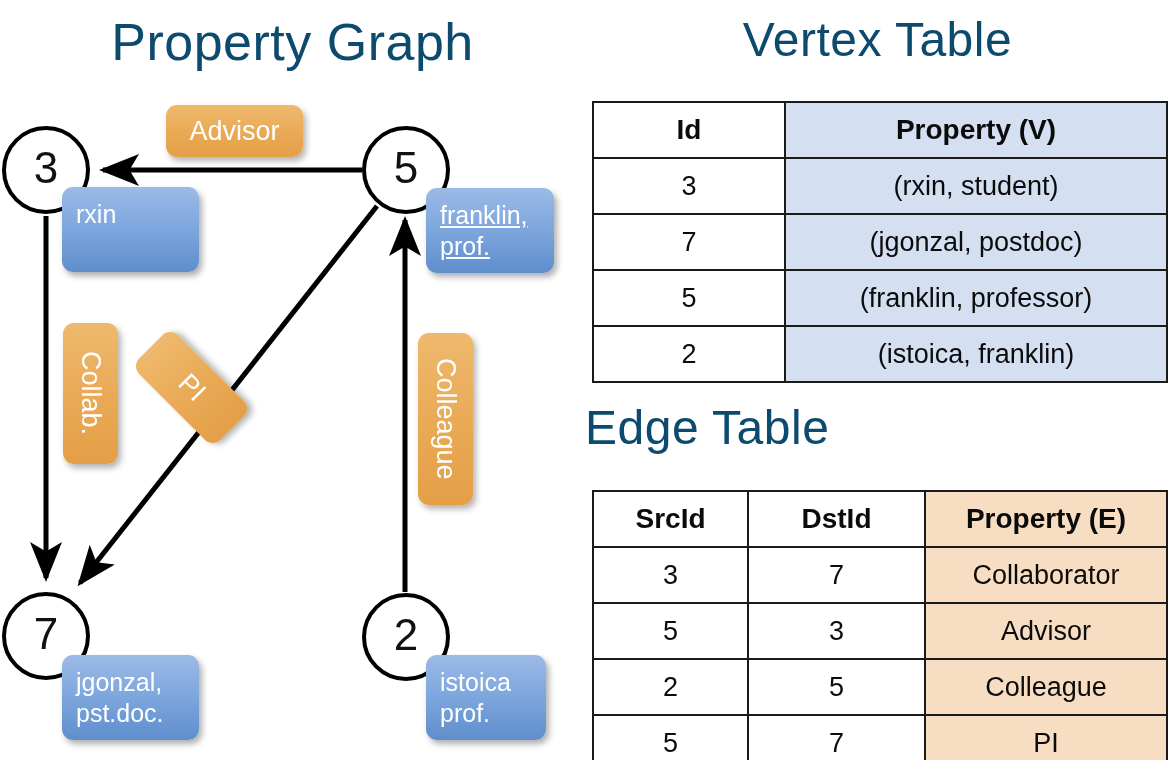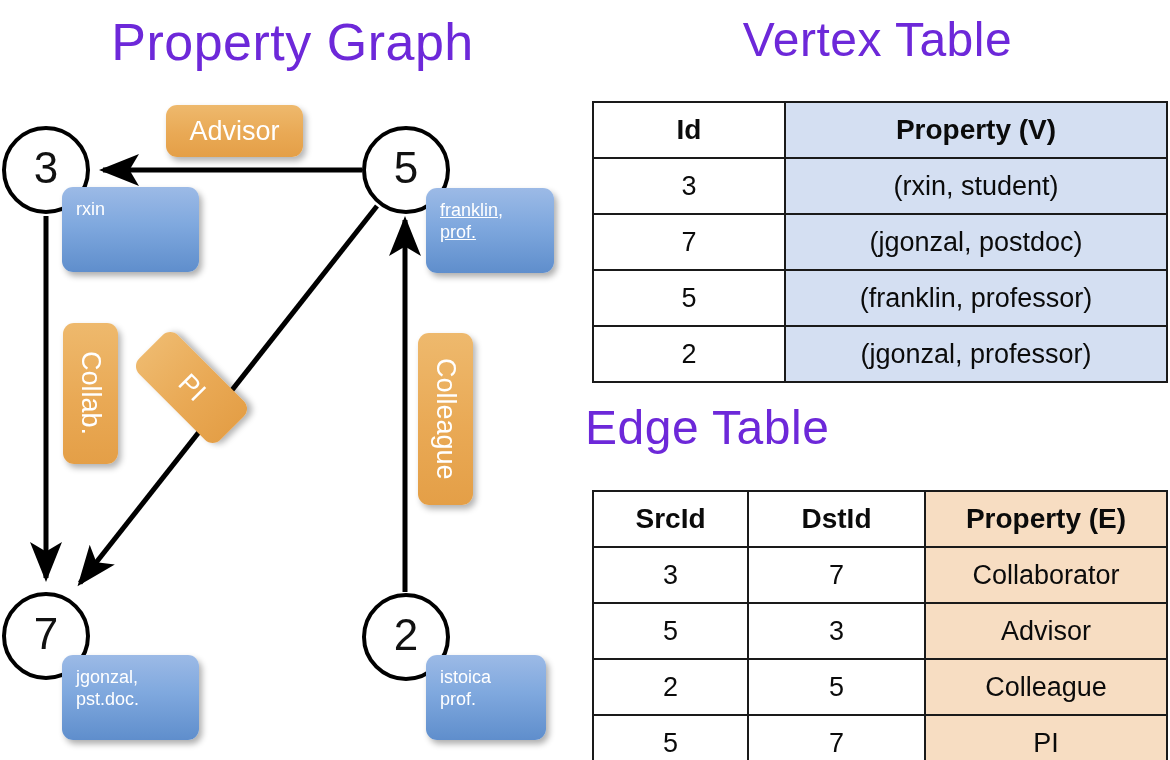--- a/index.html
+++ b/index.html
@@ -15,21 +15,21 @@
     font-family: "Liberation Sans", sans-serif;
     color: #000;
   }
 
   
   .title {
     position: absolute;
     font-family: "Liberation Sans", sans-serif;
     font-weight: 300;
     letter-spacing: 0.5px;
-    color: #6d28d9;
+    color: #0c4a6e;
     white-space: nowrap;
   }
   #title-property-graph {
     left: 0; top: 12px; width: 585px;
     text-align: center;
     font-size: 52px;
   }
   #title-vertex-table {
     left: 585px; top: 12px; width: 585px;
     text-align: center;
@@ -68,21 +68,21 @@
     z-index: 4;
   }
   .node span { position: relative; top: -2px; }
 
   .vbox {
     position: absolute;
     border-radius: 11px;
     background: linear-gradient(to bottom, #9cbae6 0%, #7fa8de 45%, #5f8ecc 100%);
     box-shadow: 3px 4px 6px rgba(0,0,0,0.32);
     color: #ffffff;
-    font-size: 18px;
+    font-size: 25px;
     line-height: 1.22;
     padding: 12px 0 0 14px;
     box-sizing: border-box;
     z-index: 6;
     font-weight: 300;
   }
   .vbox div { white-space: nowrap; }
 
   .ebox {
     position: absolute;
@@ -212,21 +212,21 @@
     <tr>
       <td>7</td>
       <td class="cell-blue">(jgonzal, postdoc)</td>
     </tr>
     <tr>
       <td>5</td>
       <td class="cell-blue">(franklin, professor)</td>
     </tr>
     <tr>
       <td>2</td>
-      <td class="cell-blue">(jgonzal, professor)</td>
+      <td class="cell-blue">(istoica, franklin)</td>
     </tr>
   </tbody>
 </table>
 
 <table class="grid" id="edge-table">
   <thead>
     <tr>
       <th style="width:153px;">SrcId</th>
       <th style="width:175px;">DstId</th>
       <th class="cell-orange">Property (E)</th>

